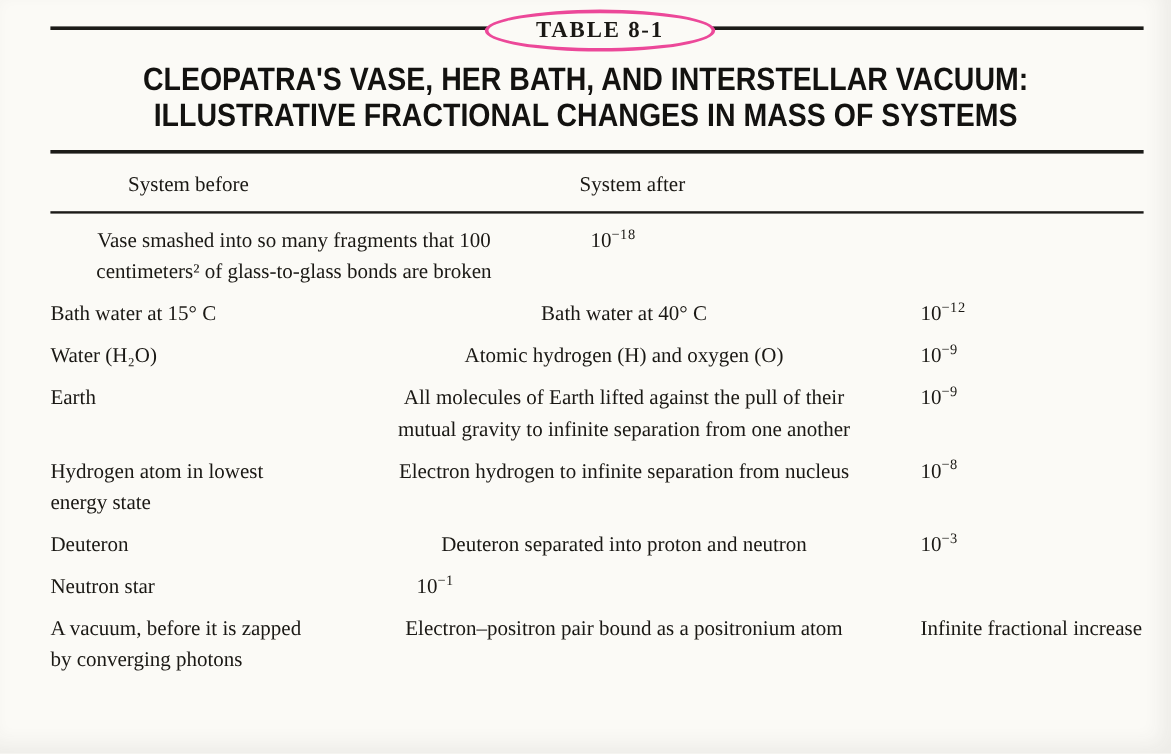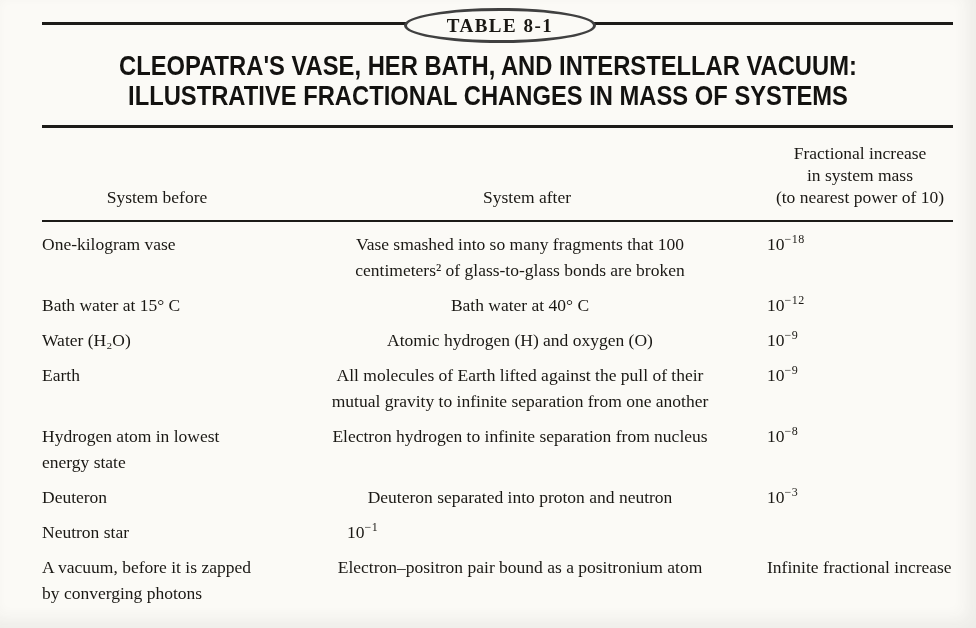--- a/index.html
+++ b/index.html
@@ -17,21 +17,21 @@
     box-shadow: inset -8px -8px 16px rgba(60,58,50,0.07);
   }
   
   .top-rule {
     position: absolute; top: 22px; left: 42px; width: 911px; height: 3px;
     background: #1c1b18;
   }
   .badge {
     position: absolute; top: 8px; left: 404px;
     width: 186px; height: 29px;
-    border: 3px solid #404040; border-radius: 50%;
+    border: 3px solid #ec4899; border-radius: 50%;
     background: #fbfaf6;
     display: flex; align-items: center; justify-content: center;
     font-weight: bold; font-size: 19px; letter-spacing: 1.5px;
   }
   
   .title {
     position: absolute; top: 51px; left: 0; width: 976px;
     text-align: center;
     font-family: "Liberation Sans", sans-serif;
     font-weight: bold; font-size: 27px; line-height: 30px;
@@ -82,32 +82,26 @@
     <div>ILLUSTRATIVE FRACTIONAL CHANGES IN MASS OF SYSTEMS</div>
   </div>
 
   <div class="rule-2"></div>
 
   <div class="table">
 
     <div class="thead">
       <div class="c1">System before</div>
       <div class="c2">System after</div>
-      <div class="c3">
-        <div>Fractional increase</div>
-        <div>in system mass</div>
-        <div>(to nearest power of 10)</div>
-      </div>
     </div>
 
     <div class="thead-rule"></div>
 
     <div>
       <div class="row">
-        <div class="c1">One-kilogram vase</div>
         <div class="c2">Vase smashed into so many fragments that 100 centimeters² of glass-to-glass bonds are broken</div>
         <div class="c3"><span>10</span><sup>−18</sup><span></span></div>
       </div>
 
       <div class="row">
         <div class="c1">Bath water at 15° C</div>
         <div class="c2">Bath water at 40° C</div>
         <div class="c3"><span>10</span><sup>−12</sup><span></span></div>
       </div>
 

